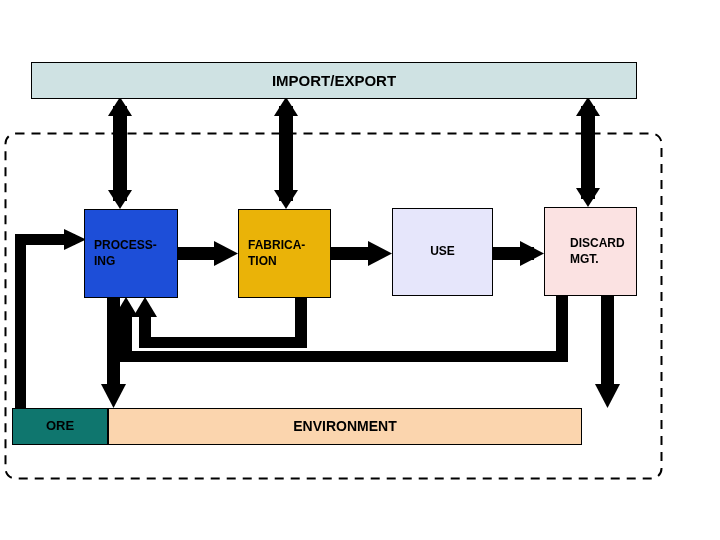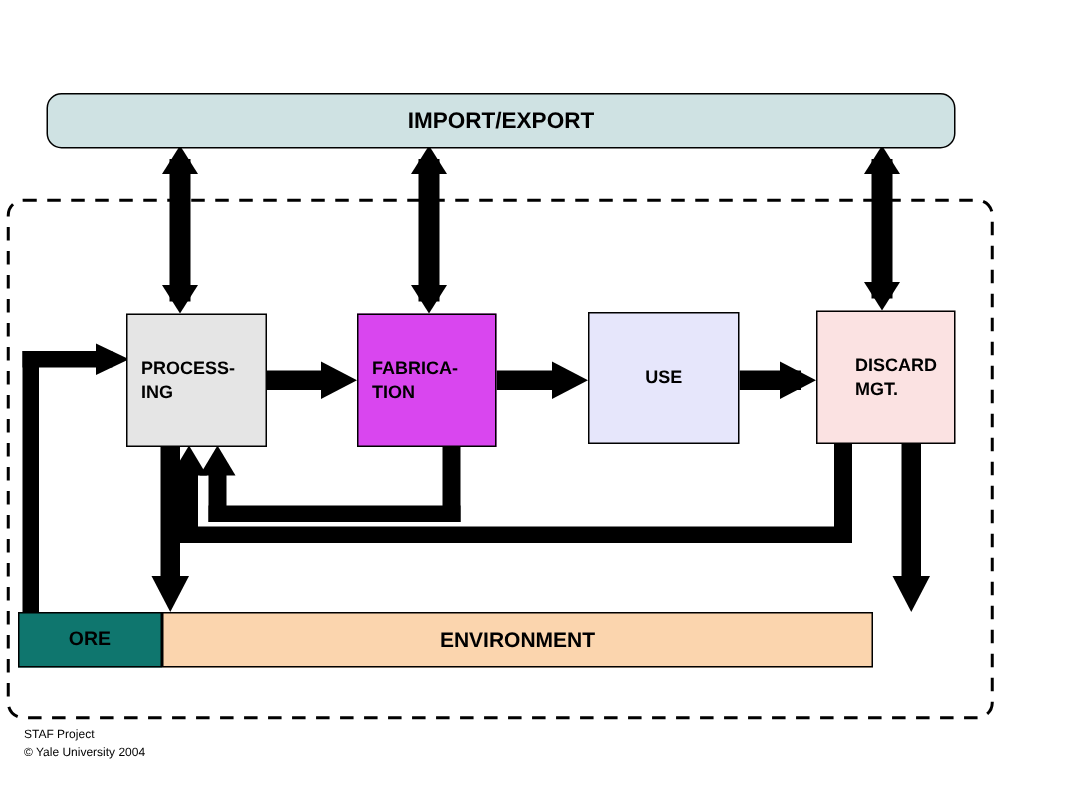--- a/index.html
+++ b/index.html
@@ -171,30 +171,30 @@
       <polygon points="113.5,408 126,384 101,384"></polygon>
     </g>
 
     <g fill="#000000">
       <rect x="601" y="296" width="13" height="93"></rect>
       <polygon points="607.5,408 620,384 595,384"></polygon>
     </g>
 
   </svg>
 
-  <div class="node-box" id="box-import-export" style="background:#cfe2e3;border-radius:10px;">
+  <div class="node-box" id="box-import-export" style="background:#cfe2e3;">
     <span class="node-label">IMPORT/EXPORT</span>
   </div>
 
-  <div class="node-box" id="box-processing" style="background:#e5e5e5;">
+  <div class="node-box" id="box-processing" style="background:#1d4ed8;">
     <span class="node-label">PROCESS-
 ING</span>
   </div>
 
-  <div class="node-box" id="box-fabrication" style="background:#d946ef;">
+  <div class="node-box" id="box-fabrication" style="background:#eab308;">
     <span class="node-label">FABRICA-
 TION</span>
   </div>
 
   <div class="node-box" id="box-use" style="background:#e6e6fb;">
     <span class="node-label">USE</span>
   </div>
 
   <div class="node-box" id="box-discard" style="background:#fbe2e2;">
     <span class="node-label">DISCARD
@@ -202,18 +202,14 @@
   </div>
 
   <div class="node-box" id="box-ore" style="background:#0f766e;">
     <span class="node-label">ORE</span>
   </div>
 
   <div class="node-box" id="box-environment" style="background:#fbd5ae;">
     <span class="node-label">ENVIRONMENT</span>
   </div>
 
-  <div id="footer">
-    <div class="footer-line">STAF Project</div>
-    <div class="footer-line">© Yale University 2004</div>
-  </div>
 
 </div>
 
 </body></html>

